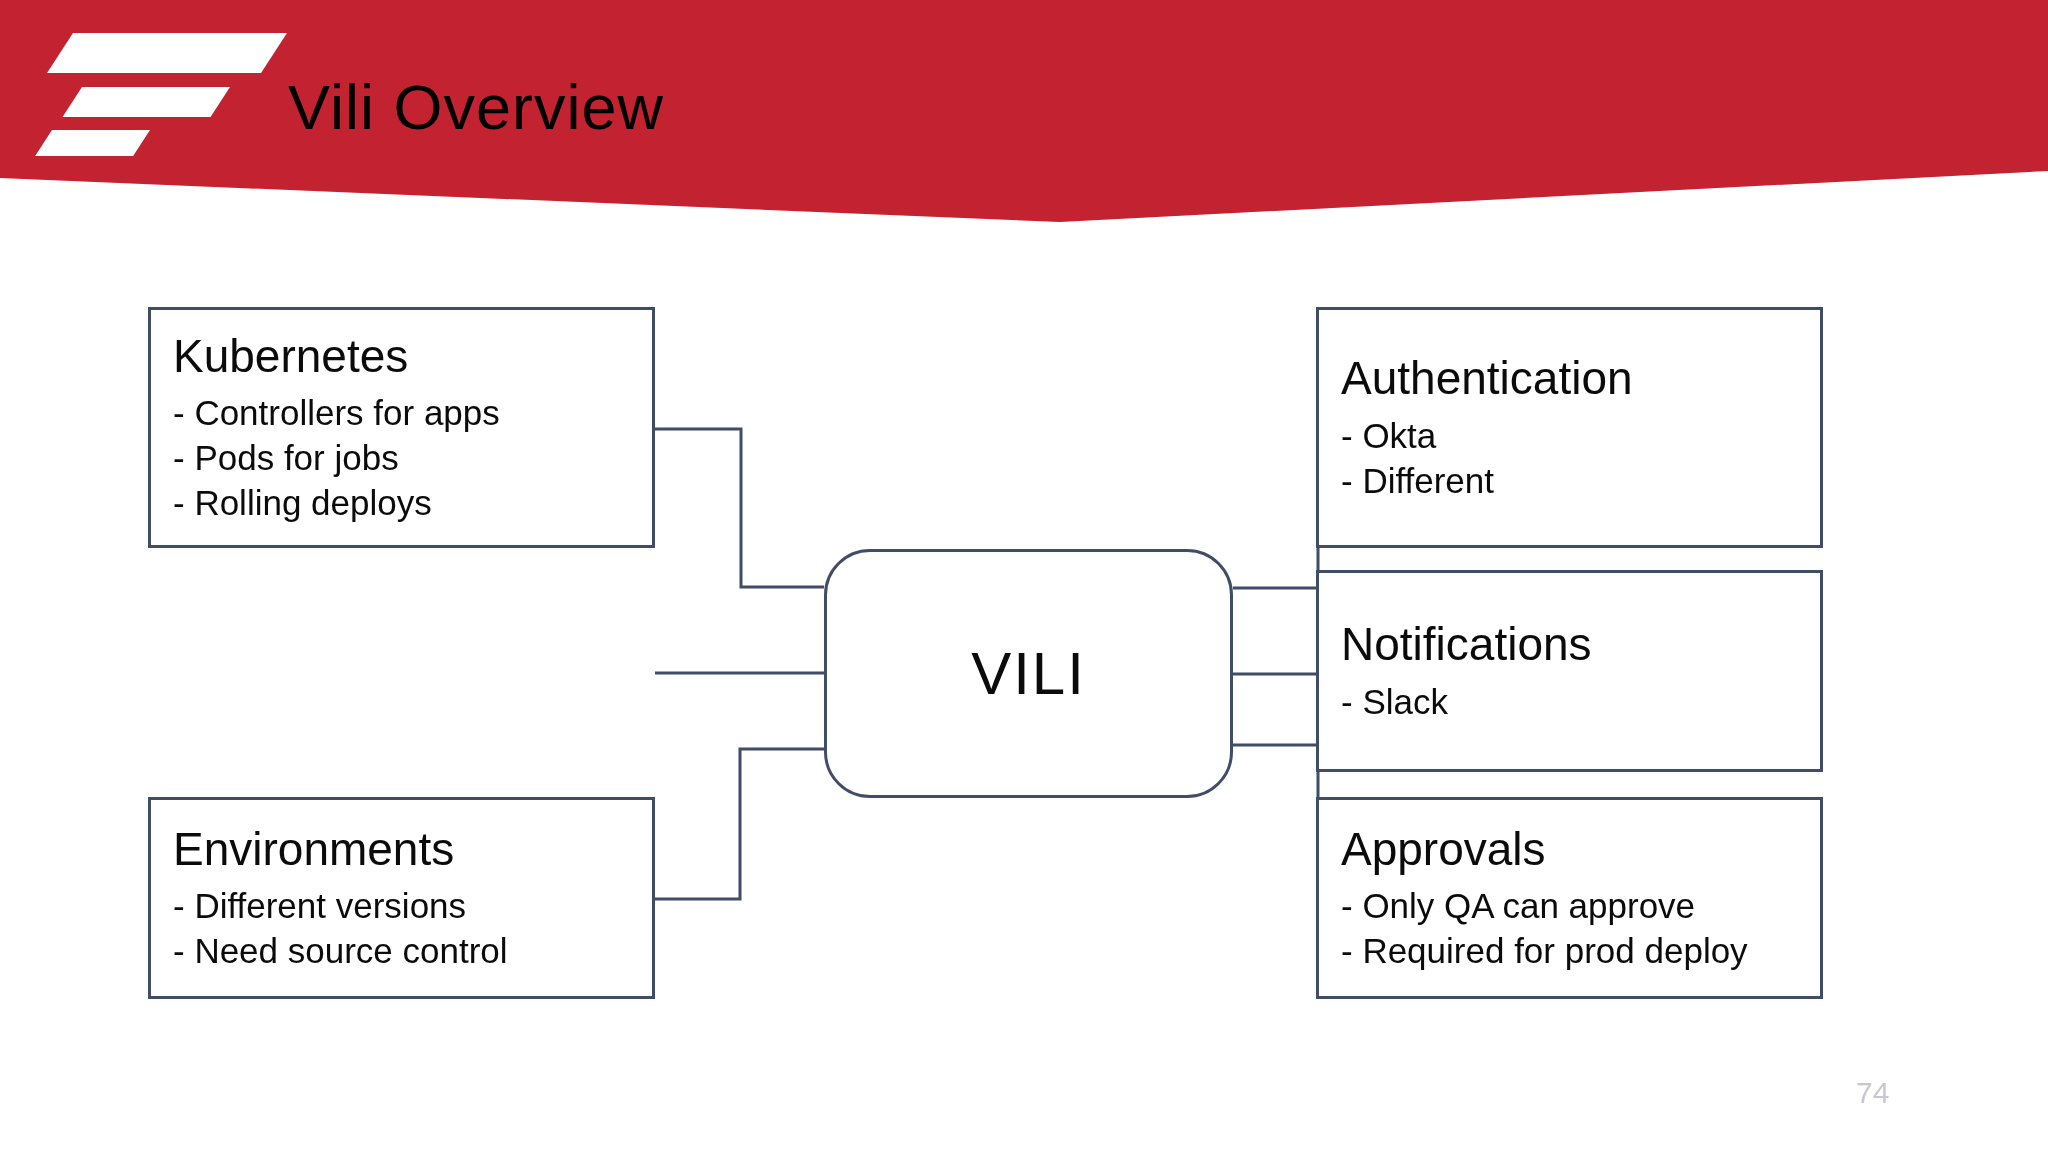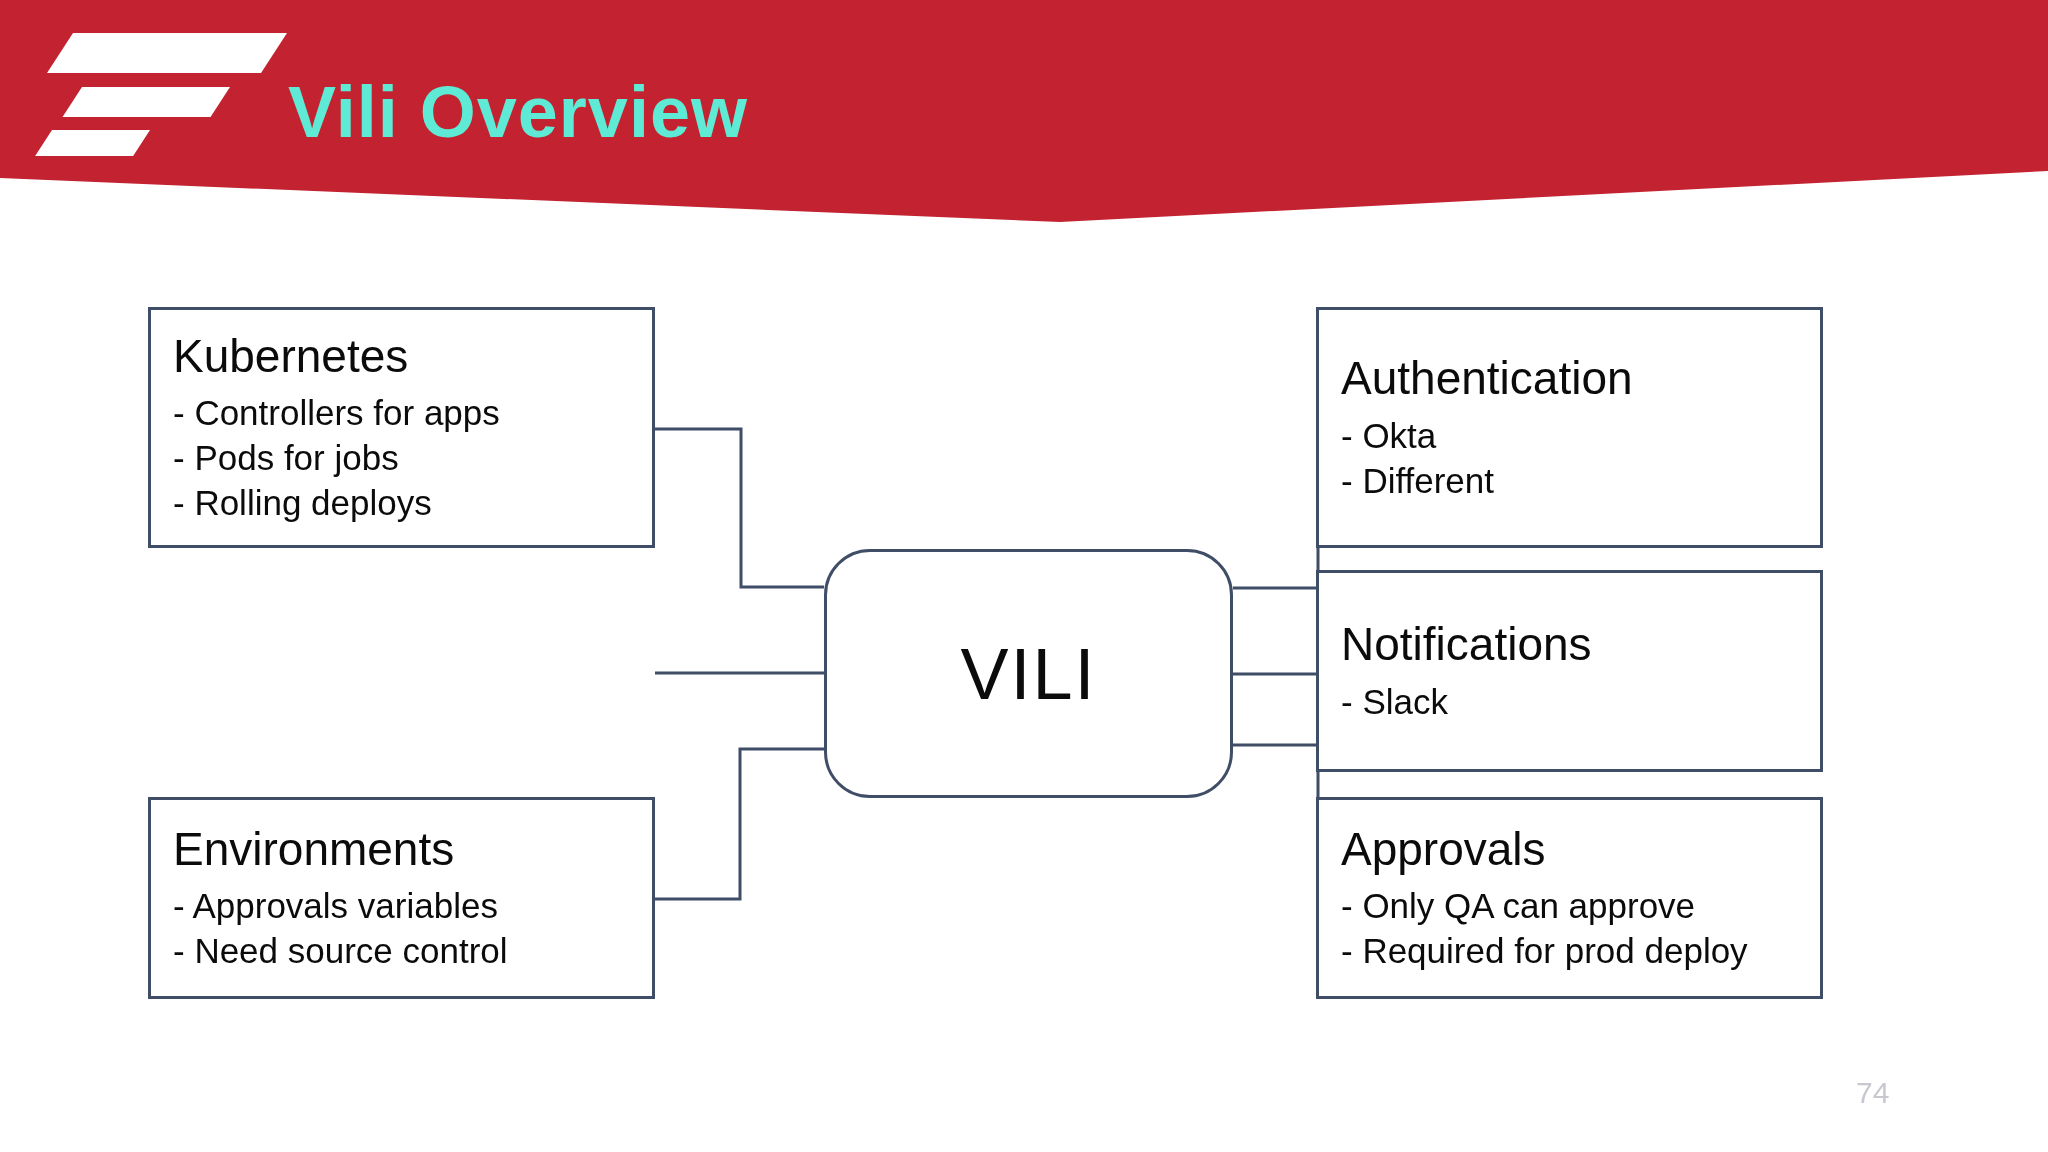--- a/index.html
+++ b/index.html
@@ -22,22 +22,22 @@
     background:var(--banner);
     clip-path:polygon(0 0,2048px 0,2048px 171px,1060px 222px,0 178px);
   }
   .logo{position:absolute;left:0;top:0;width:320px;height:170px;}
   .logo .s{position:absolute;background:#ffffff;transform:skewX(-33deg);transform-origin:0 0;}
   .logo .s1{left:73px;top:33px;width:214px;height:40px;}
   .logo .s2{left:82px;top:87px;width:148px;height:30px;}
   .logo .s3{left:52px;top:130px;width:98px;height:26px;}
   .slide-title{
     position:absolute;left:288px;top:76px;
-    font-size:72px;line-height:1;color:#5eead4;
-    letter-spacing:1px;white-space:nowrap;font-weight:700;
+    font-size:63px;line-height:1;color:#000000;
+    letter-spacing:1px;white-space:nowrap;font-weight:400;
   }
   
   svg.connectors{position:absolute;left:0;top:0;width:2048px;height:1152px;}
   svg.connectors path{stroke:var(--connector);stroke-width:3;fill:none;}
   
   .node{
     position:absolute;width:507px;box-sizing:border-box;
     background:#ffffff;border:3px solid var(--box_border);
     display:flex;flex-direction:column;justify-content:center;
     padding-left:22px;padding-right:12px;
@@ -48,21 +48,21 @@
   .colL{left:148px;}
   .colR{left:1316px;}
   .node-title{font-size:46px;line-height:1.15;margin-bottom:8px;white-space:nowrap;}
   .node-bullet{font-size:35px;line-height:45px;white-space:nowrap;}
   
   .vili{
     position:absolute;left:824px;top:549px;width:409px;height:249px;box-sizing:border-box;
     background:#ffffff;border:3px solid var(--box_border);border-radius:46px;
     display:flex;align-items:center;justify-content:center;
   }
-  .vili-label{font-size:72px;letter-spacing:2px;}
+  .vili-label{font-size:60px;letter-spacing:2px;}
   
   .pagenum{
     position:absolute;left:1856px;top:1076px;
     font-size:30px;color:var(--page_number);
   }
 </style>
 </head>
 <body>
 
 <div class="stage">
@@ -86,21 +86,21 @@
   </svg>
 
   <div class="node colL row1">
     <div class="node-title">Kubernetes</div>
     <div class="node-bullet">- Controllers for apps</div>
     <div class="node-bullet">- Pods for jobs</div>
     <div class="node-bullet">- Rolling deploys</div>
   </div>
   <div class="node colL row3">
     <div class="node-title">Environments</div>
-    <div class="node-bullet">- Approvals variables</div>
+    <div class="node-bullet">- Different versions</div>
     <div class="node-bullet">- Need source control</div>
   </div>
 
   <div class="node colR row1">
     <div class="node-title">Authentication</div>
     <div class="node-bullet">- Okta</div>
     <div class="node-bullet">- Different</div>
   </div>
   <div class="node colR row2">
     <div class="node-title">Notifications</div>

